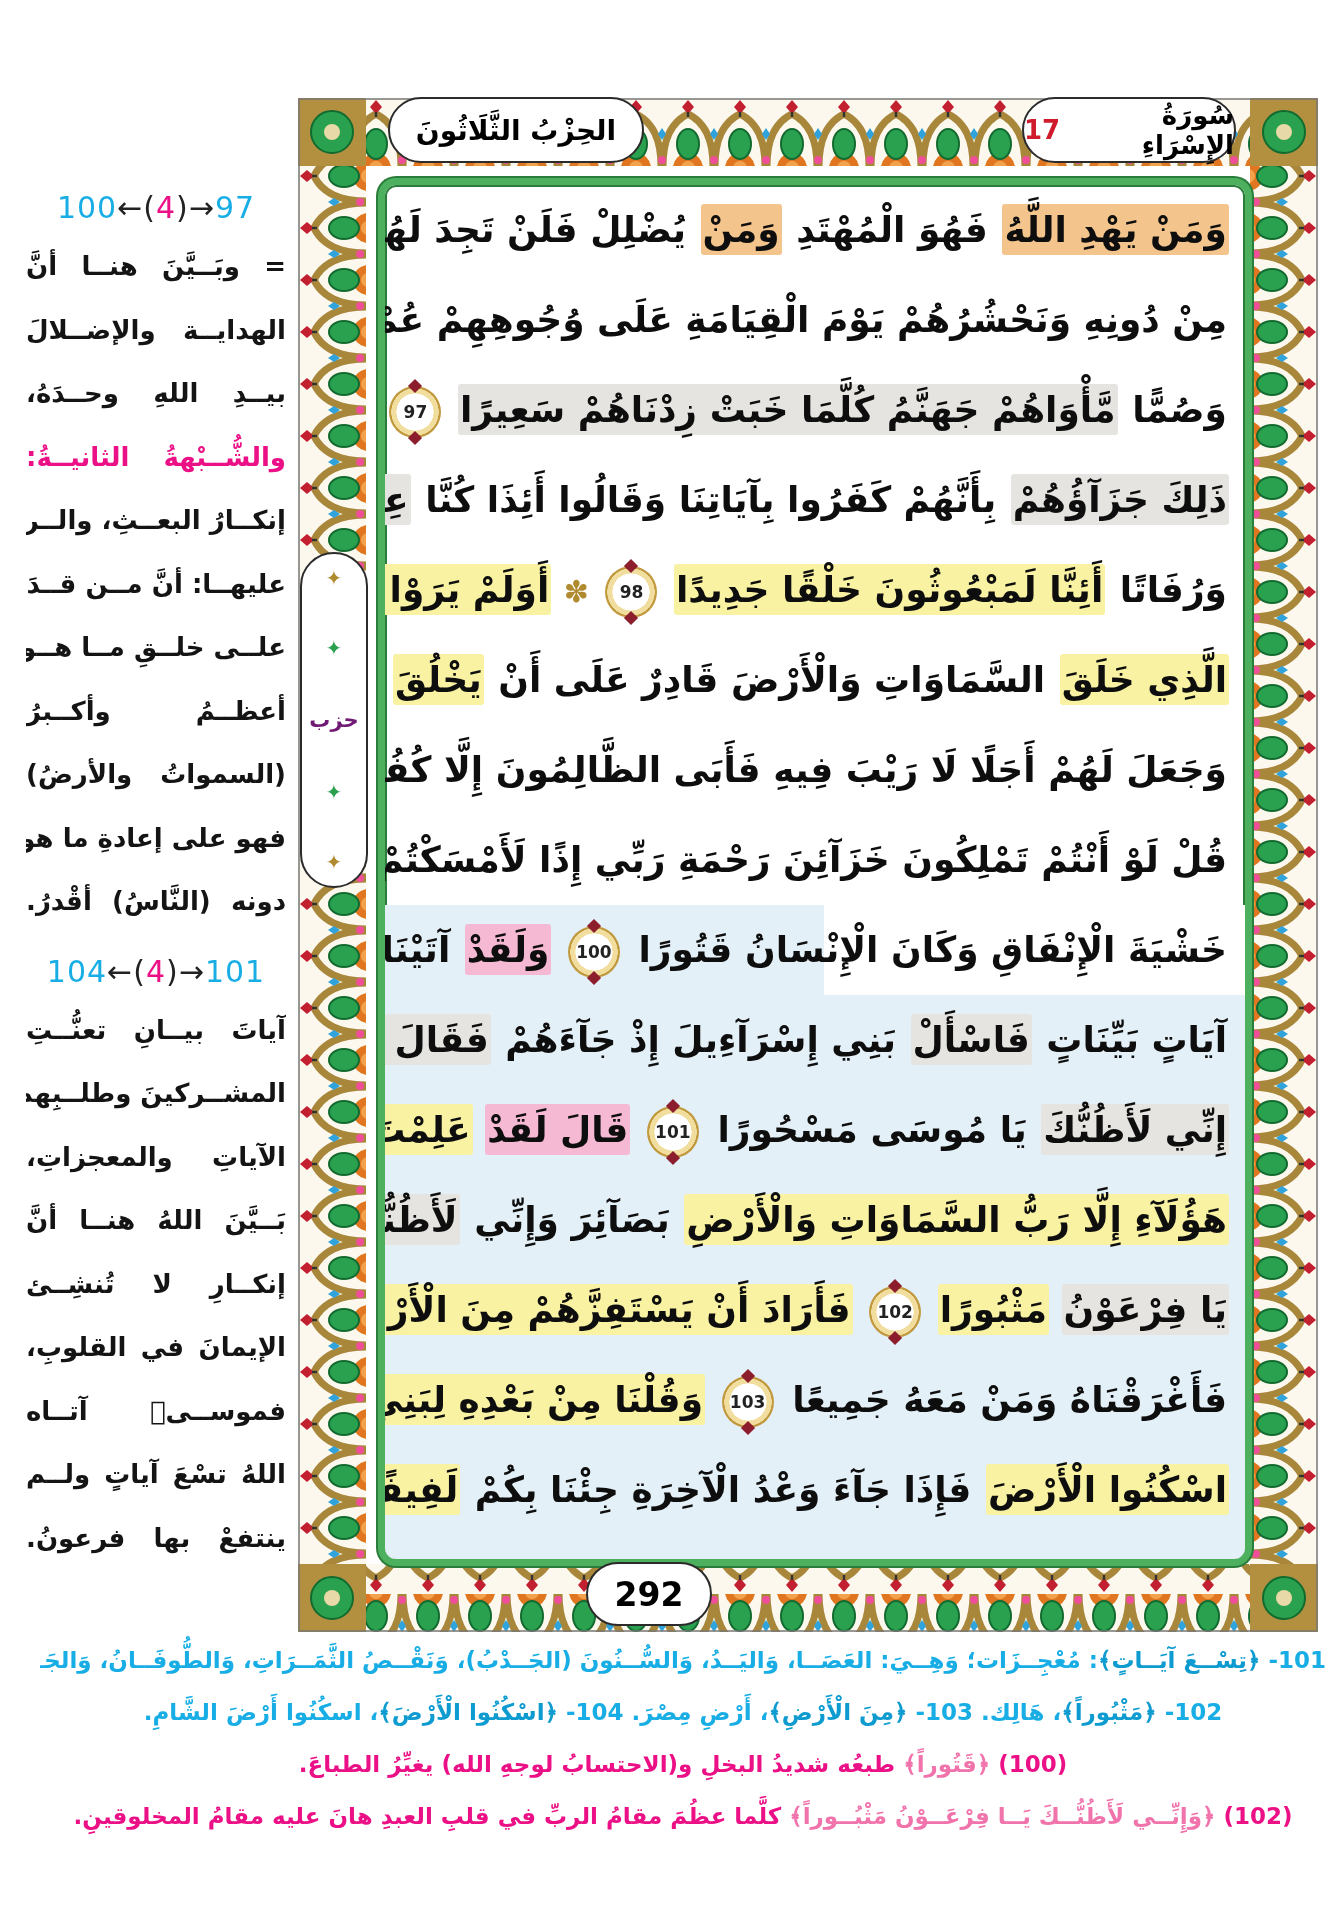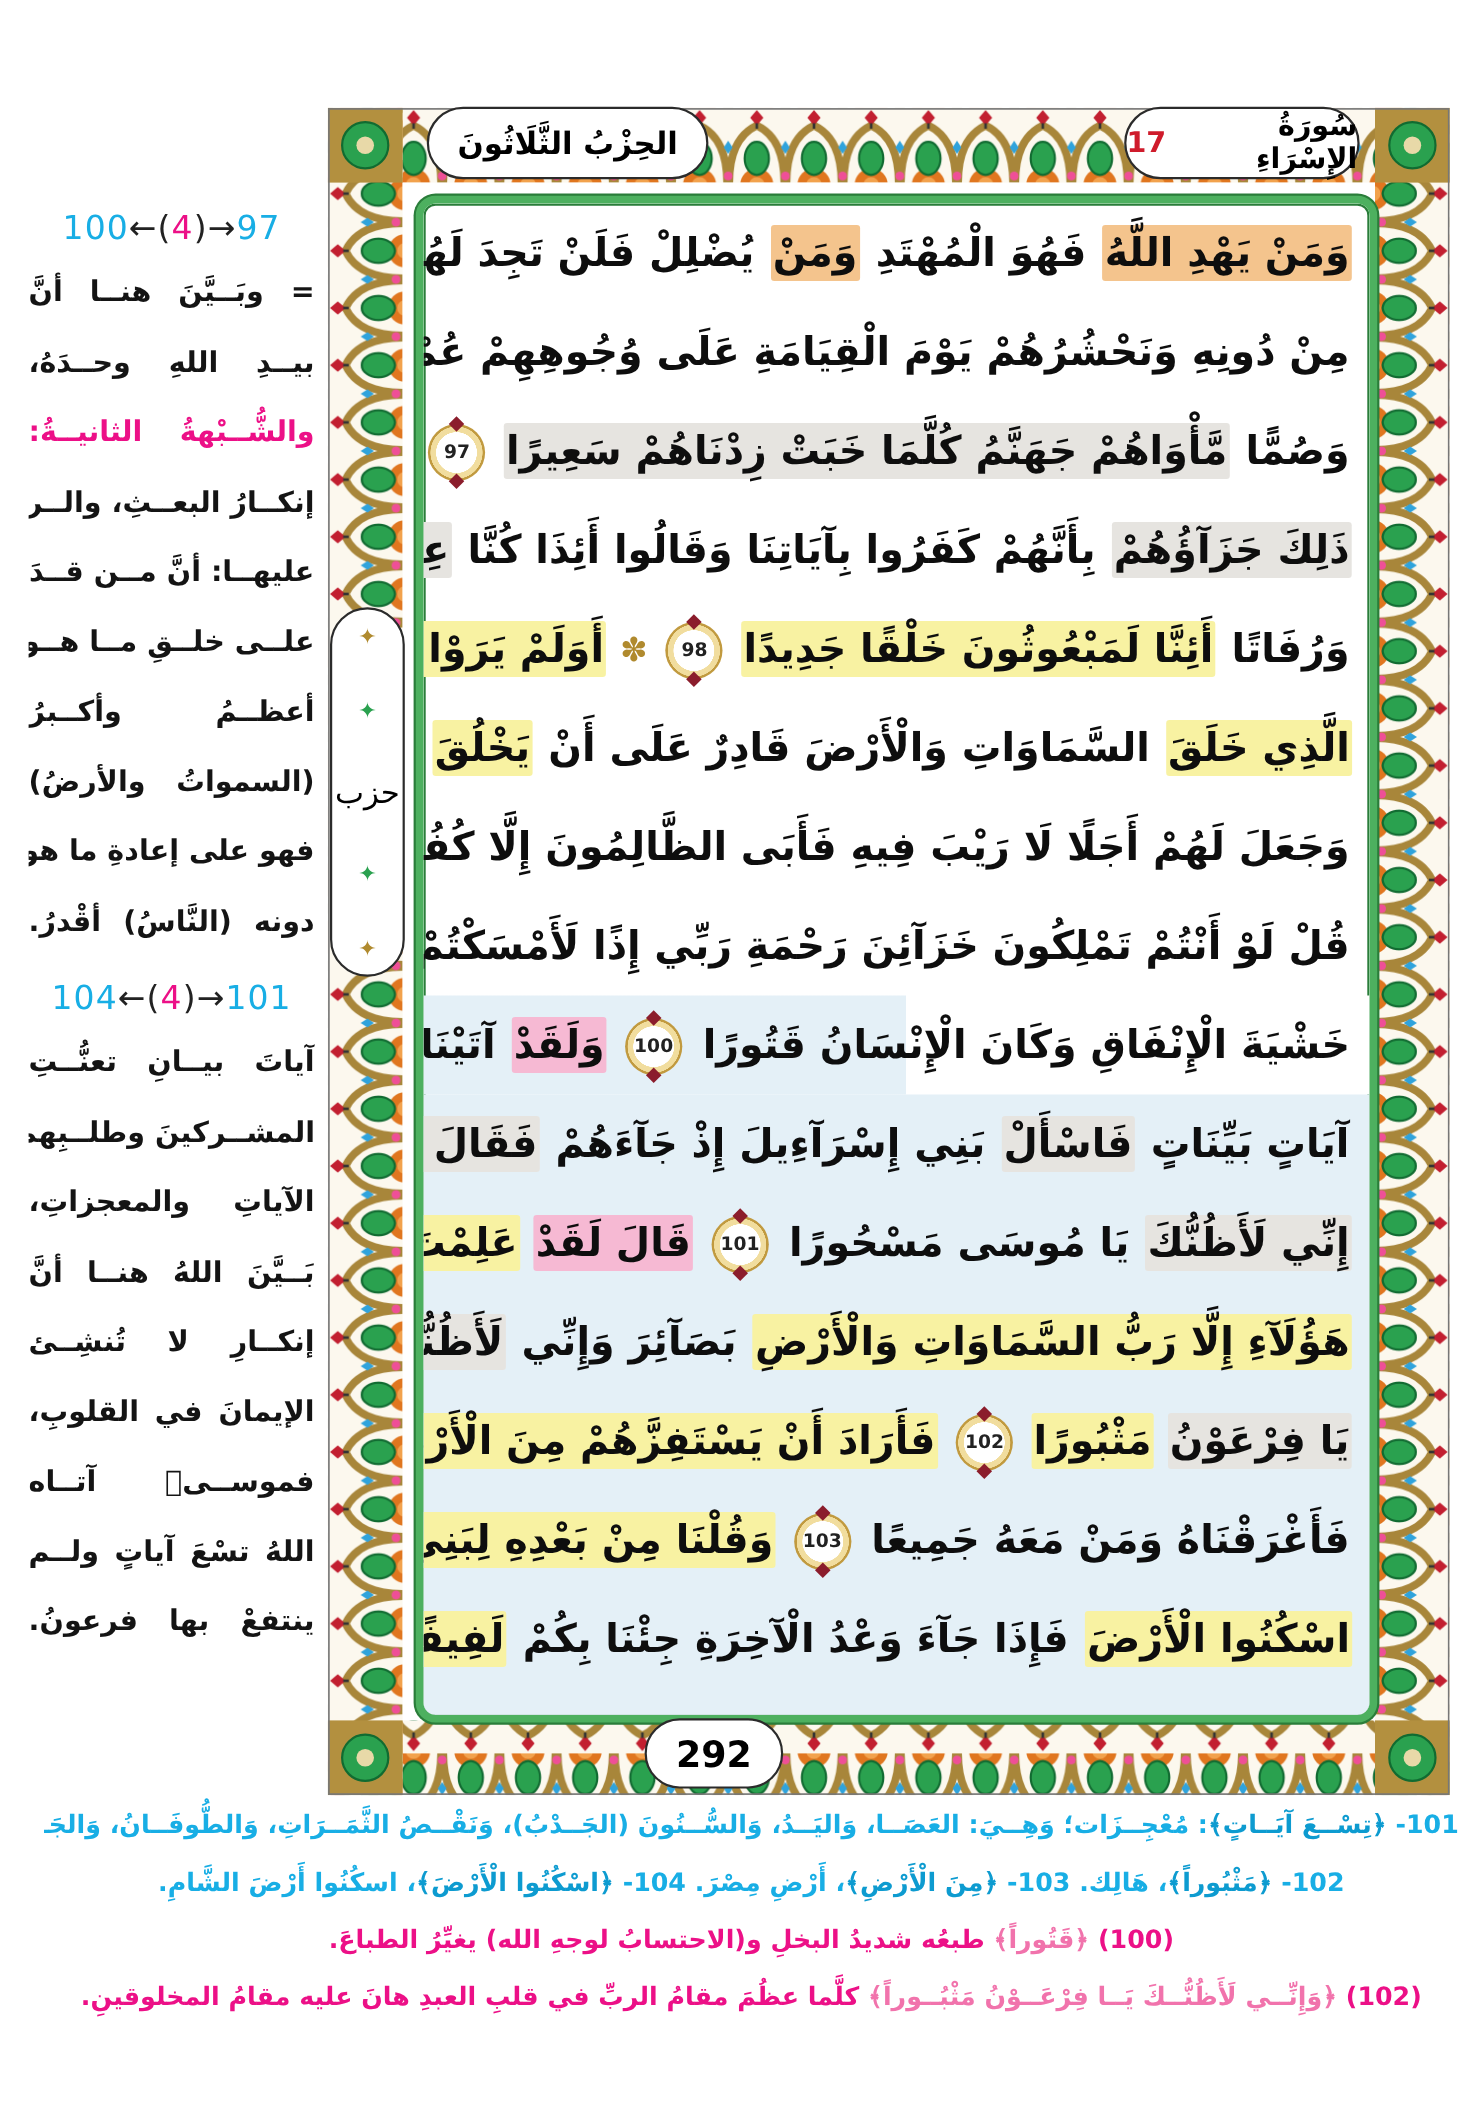--- a/index.html
+++ b/index.html
@@ -48,21 +48,21 @@
   #pill-hizb30{left:388px;top:97px;width:252px;height:62px;font-size:28px}
   #pill-surah{left:1022px;top:97px;width:210px;height:62px;font-size:26px}
   #pill-surah .num{color:var(--red);font-size:26px;padding-right:6px}
   #pill-page{left:586px;top:1562px;width:122px;height:60px;font-size:33px}
 
   .hizb-box{position:absolute;left:300px;top:552px;width:68px;height:336px;background:#fff;
       border:2.5px solid #2b2b2b;border-radius:34px;z-index:5;display:flex;flex-direction:column;
       align-items:center;justify-content:space-between;padding:14px 0;box-sizing:border-box}
   .hizb-orn{color:#b08a2e;font-size:20px;line-height:1}
   .hizb-orn.g{color:#2aa14f}
-  .hizb-label{font-size:28px;font-weight:normal;color:#000000}
+  .hizb-label{font-size:21px;font-weight:bold;color:#701a75}
 
   
   .fnotes{position:absolute;left:40px;top:1634px;width:1286px;direction:rtl}
   .fline{font-weight:bold;line-height:52px;white-space:nowrap;overflow:hidden;font-size:23px}
   .fline.j{text-align:justify;text-align-last:justify}
   .fline.c{text-align:center}
   .fline.blue{color:var(--cyan)}
   .fline.mag{color:var(--magenta)}
   .fline.blue .q{color:#0d9bd0}
   .fline.mag .q{color:#f173ac}
@@ -170,20 +170,21 @@
 </div>
 
 <div class="pill" id="pill-page">
   <span>292</span>
 </div>
 
 <div class="left-col">
   <div id="comm1">
       <div class="ref"><span class="n">100</span><span class="a">←(</span><span class="g">4</span><span class="a">)→</span><span class="n">97</span></div>
       <div class="cline">= وبَــيَّنَ هنــا أنَّ</div>
+      <div class="cline">الهدايــة والإضــلالَ</div>
       <div class="cline">بيــدِ اللهِ وحــدَهُ،</div>
       <div class="cline m">والشُّــبْهةُ الثانيــةُ:</div>
       <div class="cline">إنكــارُ البعــثِ، والــردُّ</div>
       <div class="cline">عليهــا: أنَّ مــن قــدَرَ</div>
       <div class="cline">علــى خلــقِ مــا هــو</div>
       <div class="cline">أعظــمُ وأكــبرُ</div>
       <div class="cline">(السمواتُ والأرضُ)</div>
       <div class="cline">فهو على إعادةِ ما هو</div>
       <div class="cline">دونه (النَّاسُ) أقْدرُ.</div>
     </div>

